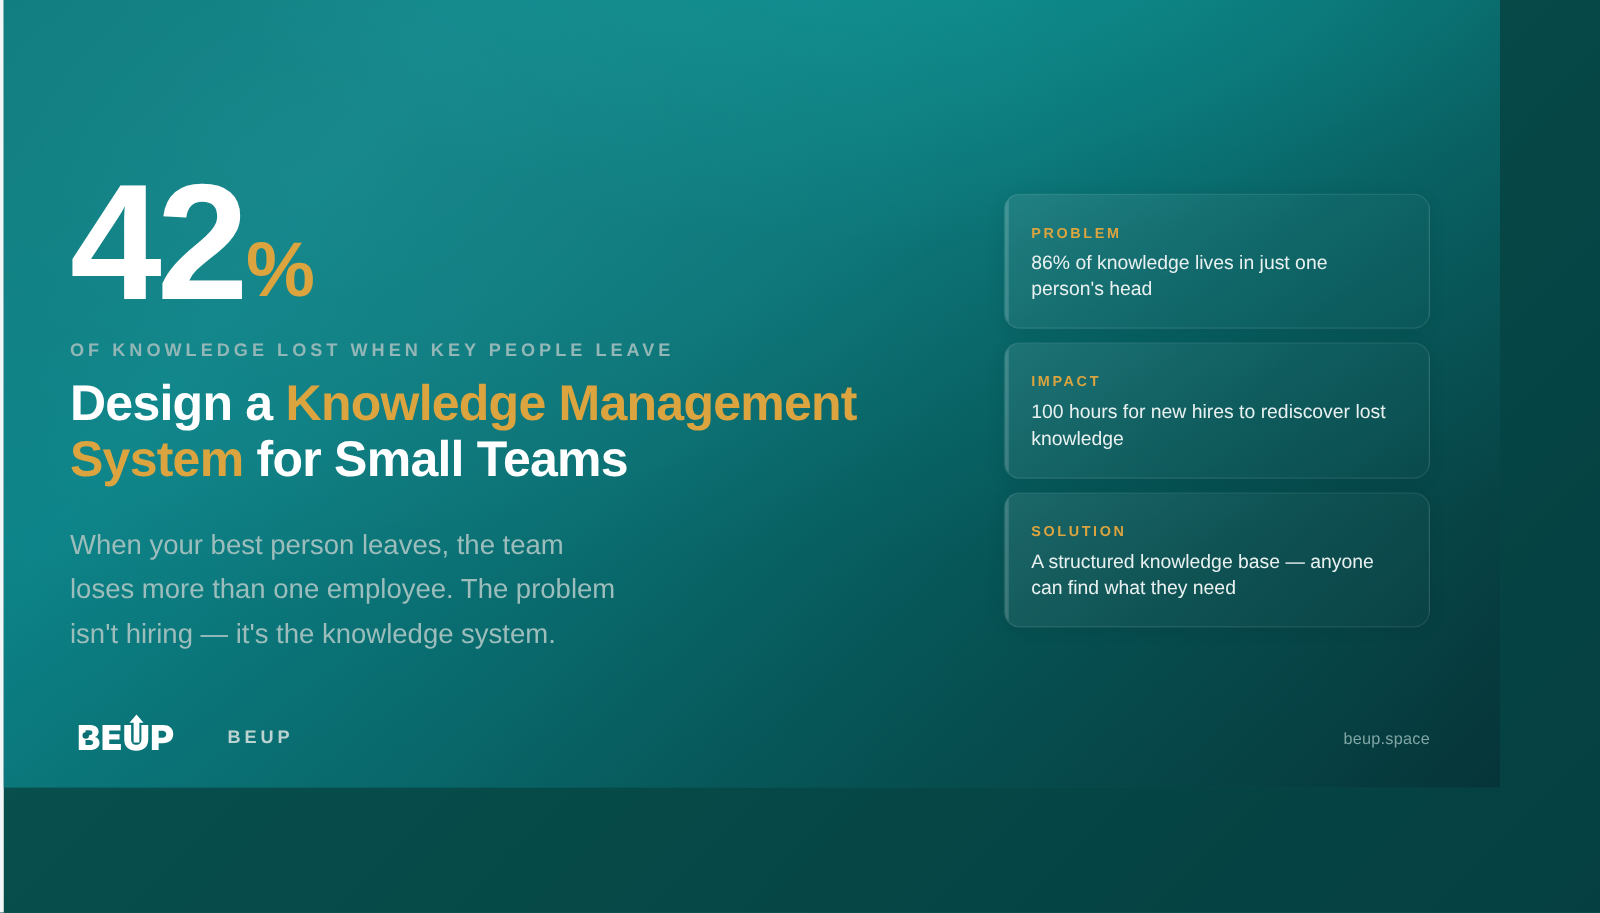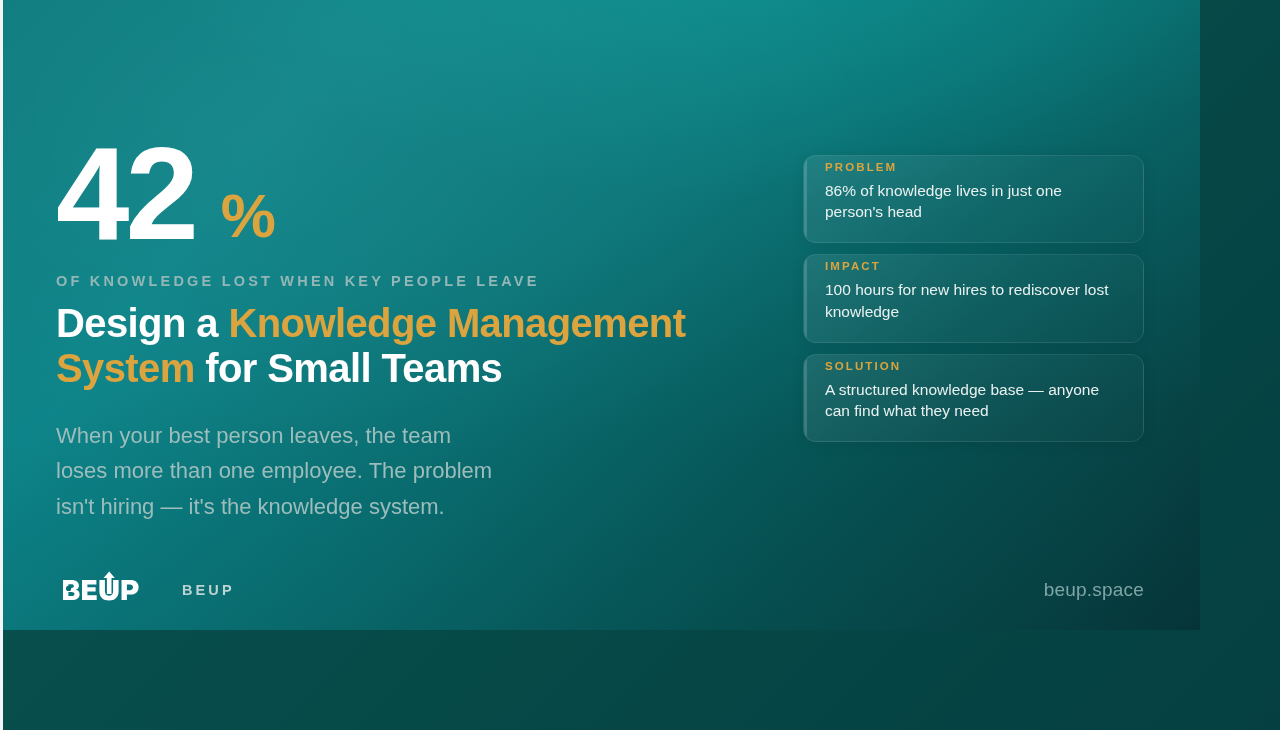--- a/index.html
+++ b/index.html
@@ -63,21 +63,20 @@
     left: 53px;
     top: 136px;
     width: 730px;
   }
 
   .stat-row {
     display: flex;
     align-items: baseline;
     line-height: 1;
     margin: 0;
-    gap: 24px;
   }
   .stat-number {
     font-size: 132px;
     font-weight: 700;
     color: #ffffff;
     letter-spacing: -4px;
     line-height: 0.88;
     display: block;
   }
   .stat-suffix {
@@ -126,21 +125,21 @@
     right: 56px;
     top: 155px;
     width: 341px;
     display: flex;
     flex-direction: column;
     gap: 11px;
   }
   .card {
     position: relative;
     border-radius: 13px;
-    padding: 5px 21px 20px 21px;
+    padding: 25px 21px 20px 21px;
     background: linear-gradient(135deg, rgba(255,255,255,0.085) 0%, rgba(255,255,255,0.035) 55%, rgba(255,255,255,0.015) 100%);
     border: 1px solid rgba(255,255,255,0.085);
     box-shadow: 0 2px 14px rgba(0,0,0,0.08);
     box-sizing: border-box;
     overflow: hidden;
   }
   .card::before {
     content: "";
     position: absolute;
     left: 0; top: 0; bottom: 0;
@@ -183,21 +182,21 @@
     height: 40px;
     display: block;
   }
   .brand-name {
     font-size: 14.5px;
     font-weight: 700;
     letter-spacing: 3.1px;
     color: #bdd3d1;
   }
   .site-url {
-    font-size: 19px;
+    font-size: 13px;
     color: #7fa5a4;
     letter-spacing: 0.2px;
     margin-left: 48px;
   }
 </style>
 </head>
 <body>
 
 <div class="page-backdrop"></div>
 <div class="left-rail"></div>

